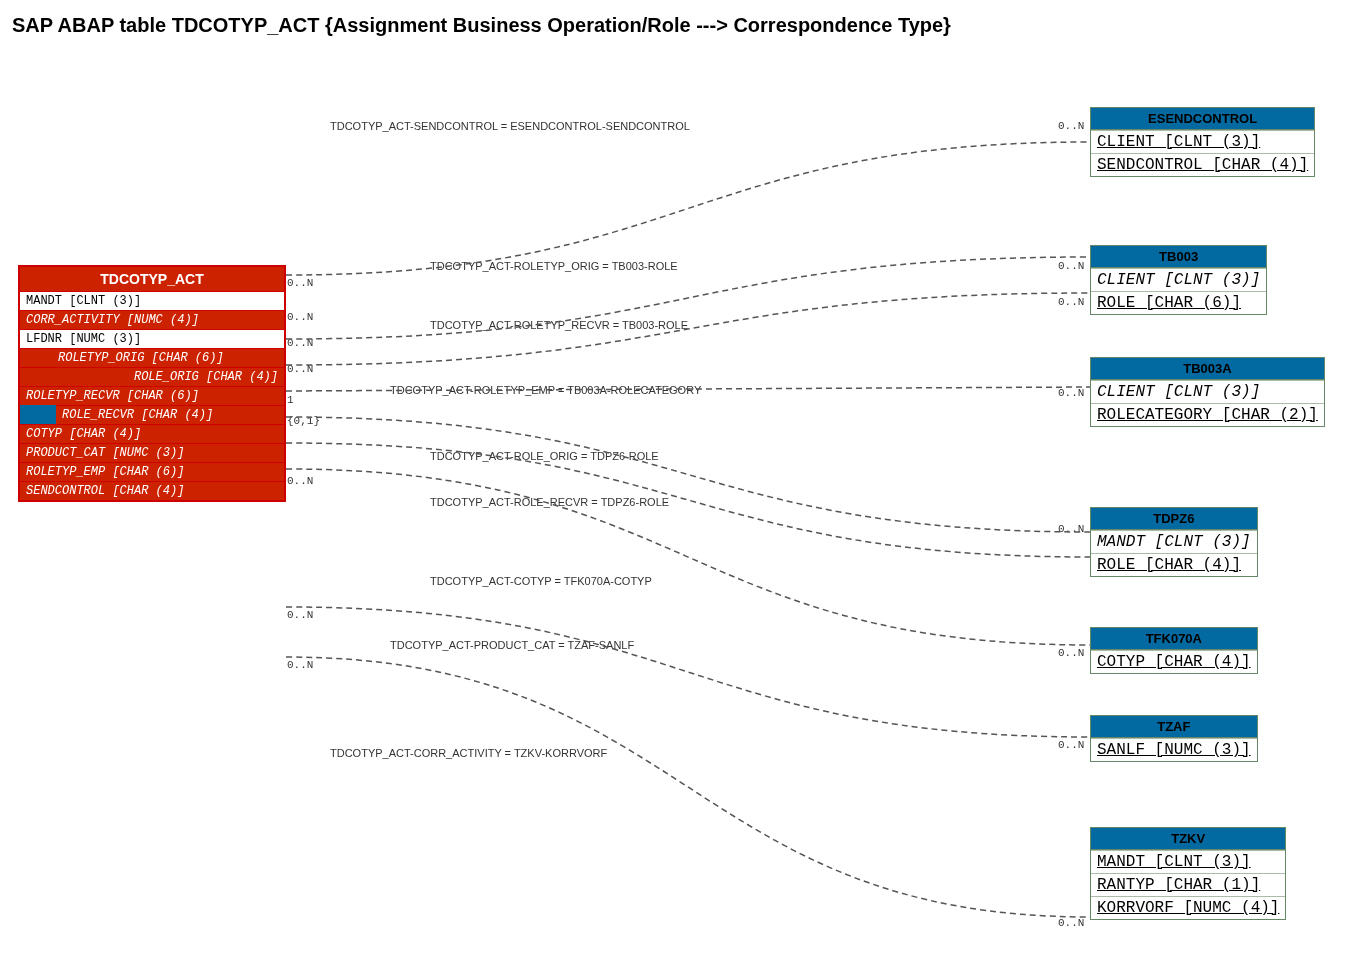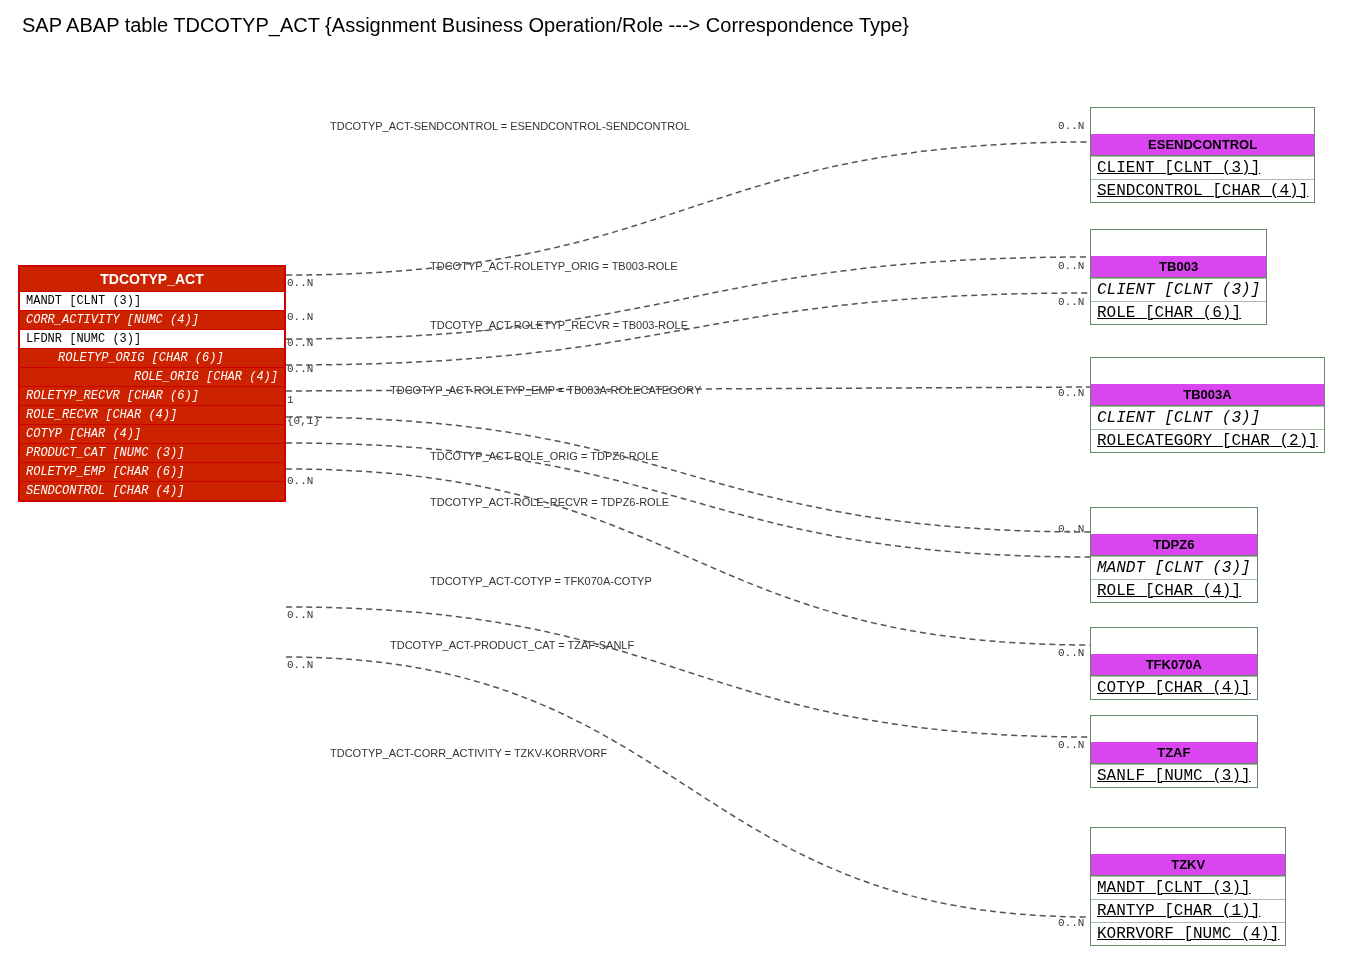--- a/index.html
+++ b/index.html
@@ -7,22 +7,22 @@
       background: #fff;
       font-family: 'Times New Roman', serif;
       font-size: 13px;
       width: 1369px;
       min-height: 965px;
       position: relative;
       overflow: hidden;
     }
     .page-title {
       font-size: 20px;
-      font-weight: normal;
-      padding: 14px 10px 10px 22px;
+      font-weight: bold;
+      padding: 14px 10px 10px 12px;
       font-family: Arial, sans-serif;
     }
     .diagram-area {
       position: relative;
       width: 1369px;
       height: 920px;
     }
     
     .main-table {
       position: absolute;
@@ -48,28 +48,27 @@
       font-family: 'Courier New', monospace;
     }
     
     .entity-box {
       position: absolute;
       border: 1px solid #668866;
       background: #fff;
       min-width: 160px;
     }
     .entity-header {
-      background: #d946ef;
+      background: #0369a1;
       font-weight: bold;
       text-align: center;
       padding: 3px 8px;
       font-family: Arial, sans-serif;
       font-size: 13px;
       border-bottom: 1px solid #668866;
-      margin-top: 26px;
     }
     .entity-row {
       padding: 2px 6px;
       font-size: 16px;
       font-family: 'Courier New', monospace;
       border-top: 1px solid #aabbaa;
     }
     .entity-row:first-of-type {
       border-top: none;
     }
@@ -113,35 +112,35 @@
   <div class="main-table">
     <div class="main-table-header">TDCOTYP_ACT</div>
 
     <div id="main-table-rows">
         <div class="main-table-row" style="background: rgb(255, 255, 255);">MANDT [CLNT (3)]</div>
         <div class="main-table-row" style="background: rgb(204, 34, 0); color: rgb(255, 255, 255); font-style: italic;">CORR_ACTIVITY [NUMC (4)]</div>
         <div class="main-table-row" style="background: rgb(255, 255, 255);">LFDNR [NUMC (3)]</div>
         <div class="main-table-row" style="background: rgb(204, 34, 0); color: rgb(255, 255, 255); font-style: italic; padding-left: 38px;">ROLETYP_ORIG [CHAR (6)]</div>
         <div class="main-table-row" style="background: rgb(204, 34, 0); color: rgb(255, 255, 255); font-style: italic; text-align: right;">ROLE_ORIG [CHAR (4)]</div>
         <div class="main-table-row" style="background: rgb(204, 34, 0); color: rgb(255, 255, 255); font-style: italic;">ROLETYP_RECVR [CHAR (6)]</div>
-        <div class="main-table-row" style="background: rgb(204, 34, 0); color: rgb(255, 255, 255); font-style: italic;">ROLE_RECVR [CHAR (4)]</div>
+        <div class="main-table-row" style="background: rgb(204, 34, 0); color: rgb(255, 255, 255); font-style: italic; margin-left: 36px;">ROLE_RECVR [CHAR (4)]</div>
         <div class="main-table-row" style="background: rgb(204, 34, 0); color: rgb(255, 255, 255); font-style: italic;">COTYP [CHAR (4)]</div>
         <div class="main-table-row" style="background: rgb(204, 34, 0); color: rgb(255, 255, 255); font-style: italic;">PRODUCT_CAT [NUMC (3)]</div>
         <div class="main-table-row" style="background: rgb(204, 34, 0); color: rgb(255, 255, 255); font-style: italic;">ROLETYP_EMP [CHAR (6)]</div>
         <div class="main-table-row" style="background: rgb(204, 34, 0); color: rgb(255, 255, 255); font-style: italic;">SENDCONTROL [CHAR (4)]</div>
       </div>
   </div>
 
   <div id="entity-boxes">
       <div class="entity-box" style="top: 60px; left: 1090px;">
         <div class="entity-header">ESENDCONTROL</div>
         <div class="entity-row"><u>CLIENT [CLNT (3)]</u></div>
         <div class="entity-row"><u>SENDCONTROL [CHAR (4)]</u></div>
       </div>
-      <div class="entity-box" style="top: 182px; left: 1090px;">
+      <div class="entity-box" style="top: 198px; left: 1090px;">
         <div class="entity-header">TB003</div>
         <div class="entity-row"><em>CLIENT [CLNT (3)]</em></div>
         <div class="entity-row"><u>ROLE [CHAR (6)]</u></div>
       </div>
       <div class="entity-box" style="top: 310px; left: 1090px;">
         <div class="entity-header">TB003A</div>
         <div class="entity-row"><em>CLIENT [CLNT (3)]</em></div>
         <div class="entity-row"><u>ROLECATEGORY [CHAR (2)]</u></div>
       </div>
       <div class="entity-box" style="top: 460px; left: 1090px;">

